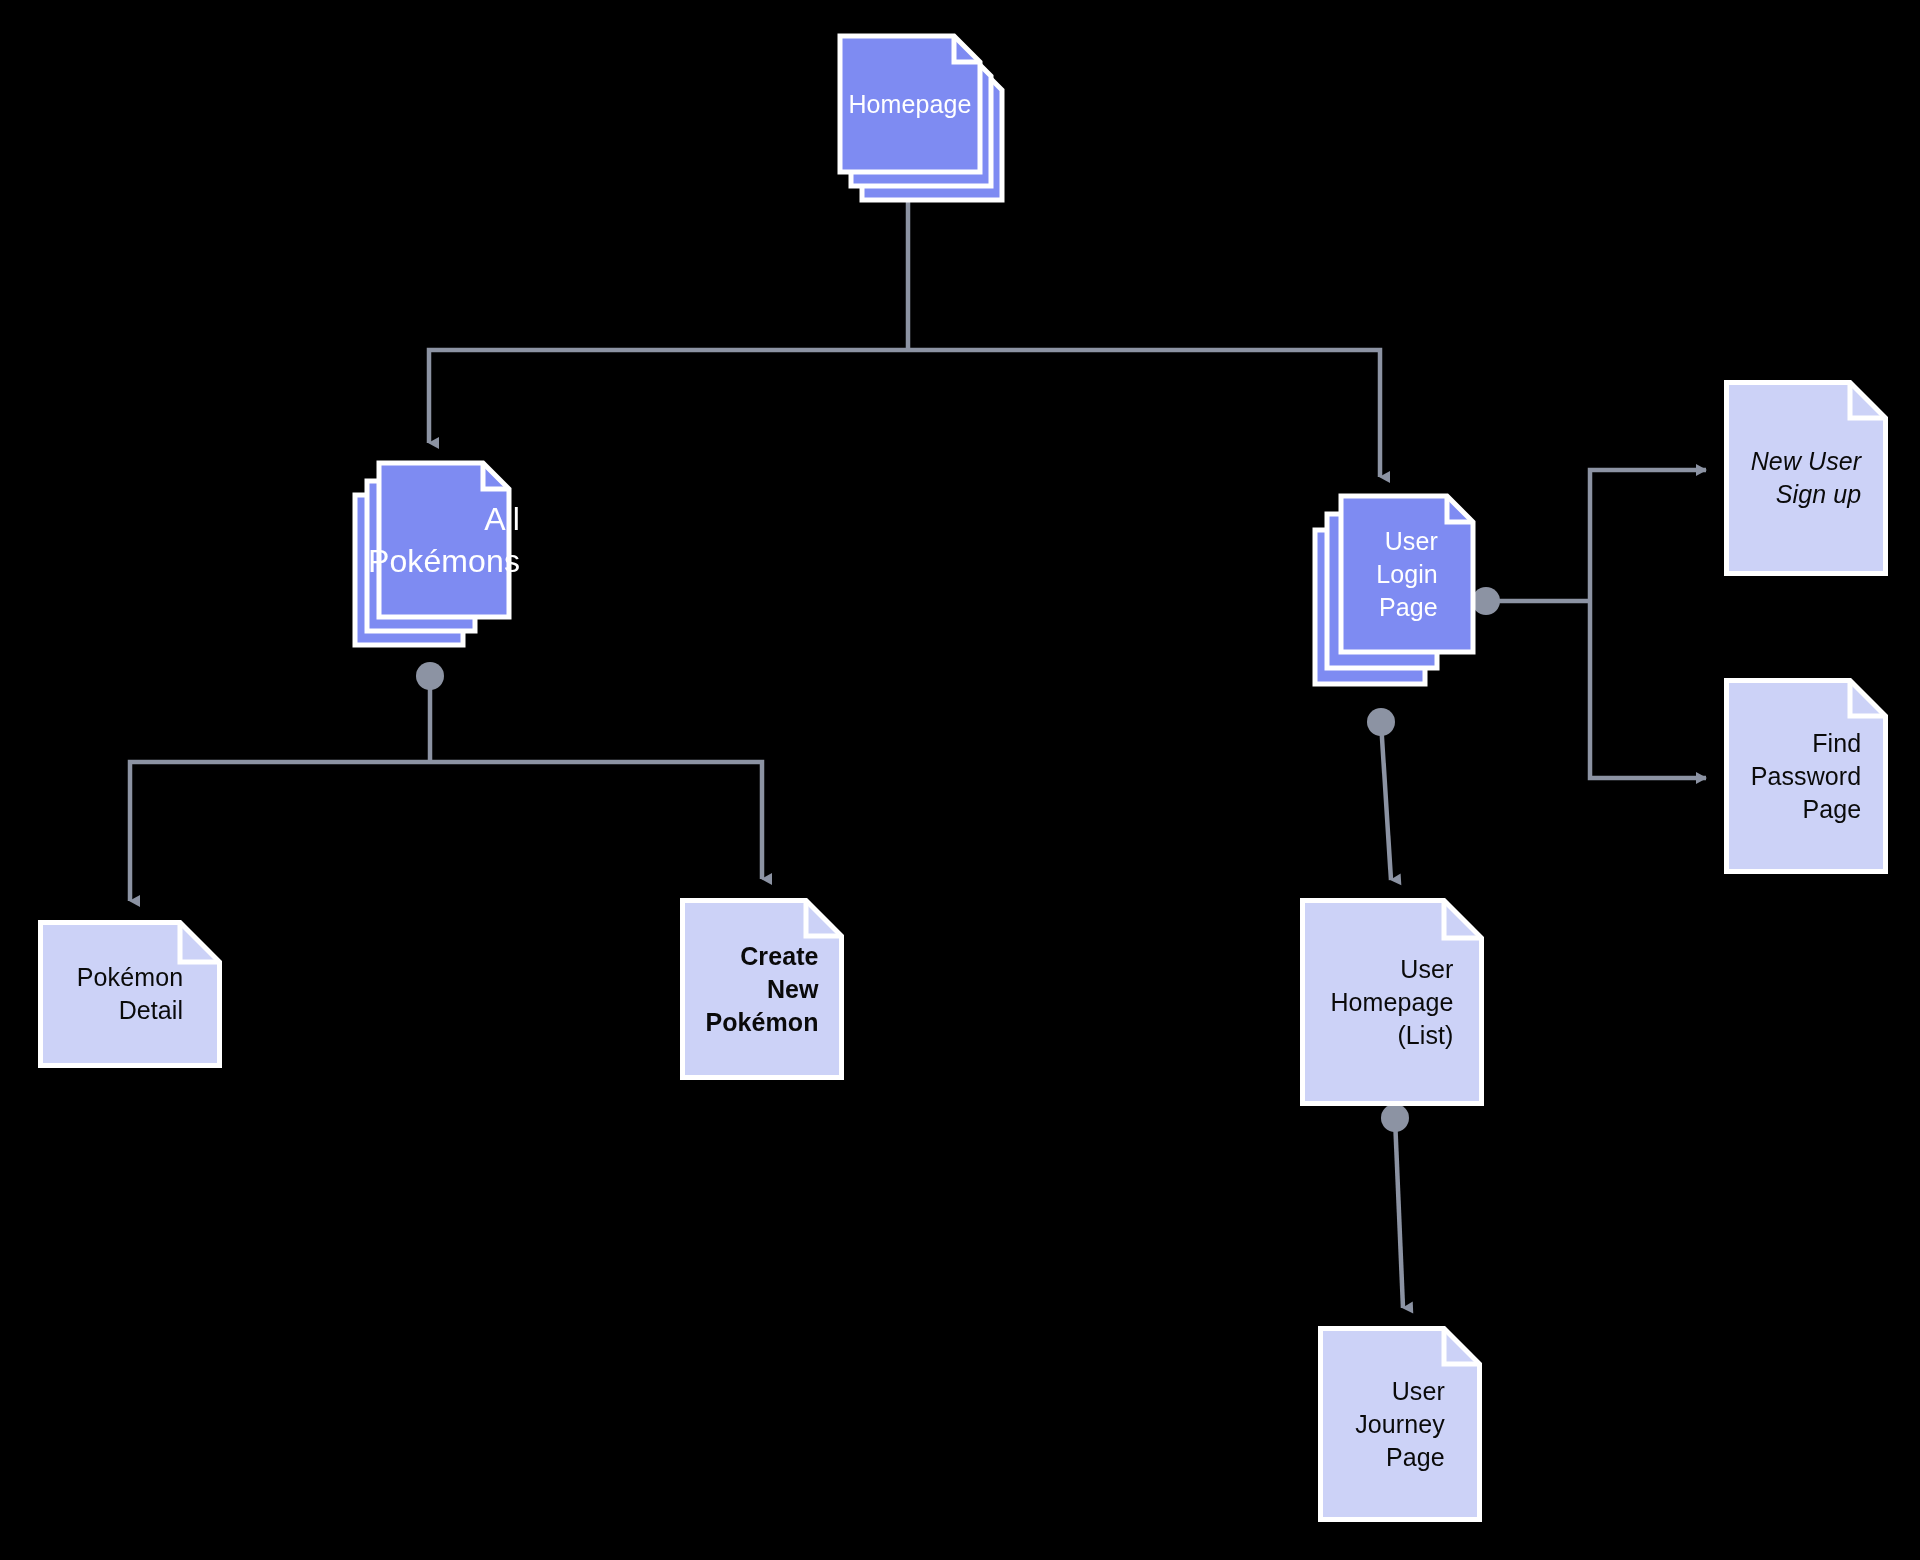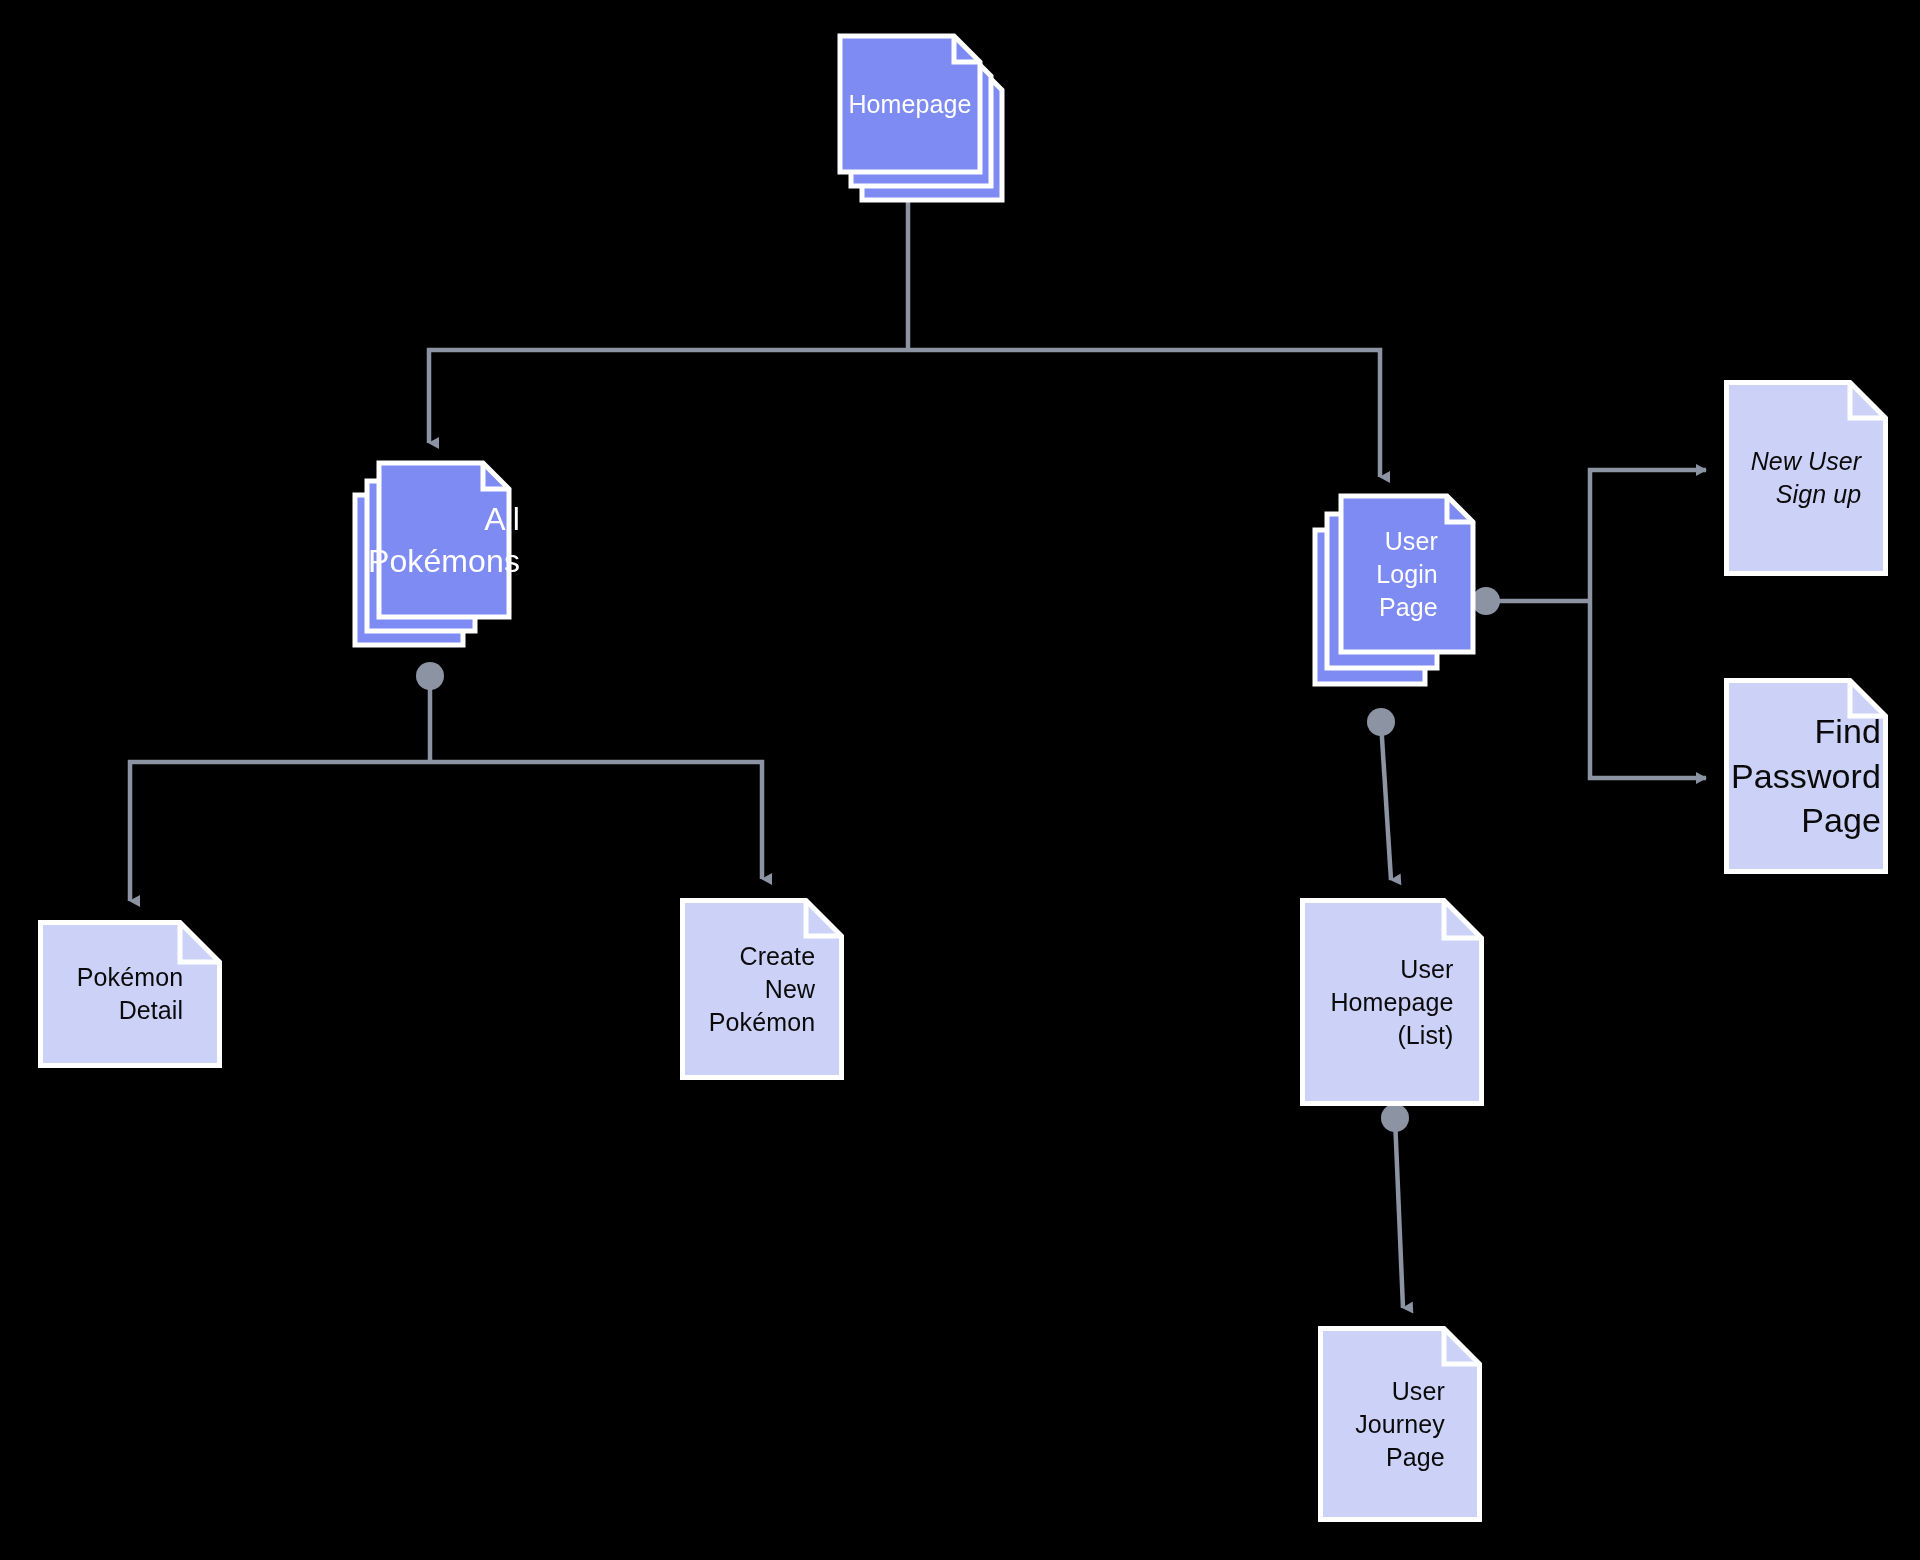--- a/index.html
+++ b/index.html
@@ -151,21 +151,21 @@
 Detail</div>
   </div>
 
   <div class="node" style="left:680px; top:898px; width:164px; height:182px;">
     <svg class="node-svg" width="164" height="182" viewBox="0 0 164 182">
       <g stroke="#ffffff" stroke-width="5">
         <path d="M2.5,2.5 L126,2.5 L161.5,38 L161.5,179.5 L2.5,179.5 Z" fill="#ccd2f7"></path>
         <path d="M126,2.5 L126,38 L161.5,38" fill="none"></path>
       </g>
     </svg>
-    <div class="node-label light-fill" style="width:164px; height:182px; font-size:25px;">Create
+    <div class="node-label light-fill" style="width:164px; height:182px; font-size:25px;font-weight:bold;">Create
 New
 Pokémon</div>
   </div>
 
   <div class="node" style="left:1724px; top:380px; width:164px; height:196px;font-style:italic;">
     <svg class="node-svg" width="164" height="196" viewBox="0 0 164 196">
       <g stroke="#ffffff" stroke-width="5">
         <path d="M2.5,2.5 L126,2.5 L161.5,38 L161.5,193.5 L2.5,193.5 Z" fill="#ccd2f7"></path>
         <path d="M126,2.5 L126,38 L161.5,38" fill="none"></path>
       </g>
@@ -174,21 +174,21 @@
 Sign up</div>
   </div>
 
   <div class="node" style="left:1724px; top:678px; width:164px; height:196px;">
     <svg class="node-svg" width="164" height="196" viewBox="0 0 164 196">
       <g stroke="#ffffff" stroke-width="5">
         <path d="M2.5,2.5 L126,2.5 L161.5,38 L161.5,193.5 L2.5,193.5 Z" fill="#ccd2f7"></path>
         <path d="M126,2.5 L126,38 L161.5,38" fill="none"></path>
       </g>
     </svg>
-    <div class="node-label light-fill" style="width:164px; height:196px; font-size:34px;">Find
+    <div class="node-label light-fill" style="width:164px; height:196px; font-size:25px;">Find
 Password
 Page</div>
   </div>
 
   <div class="node" style="left:1300px; top:898px; width:184px; height:208px;">
     <svg class="node-svg" width="184" height="208" viewBox="0 0 184 208">
       <g stroke="#ffffff" stroke-width="5">
         <path d="M2.5,2.5 L144,2.5 L181.5,40 L181.5,205.5 L2.5,205.5 Z" fill="#ccd2f7"></path>
         <path d="M144,2.5 L144,40 L181.5,40" fill="none"></path>
       </g>

